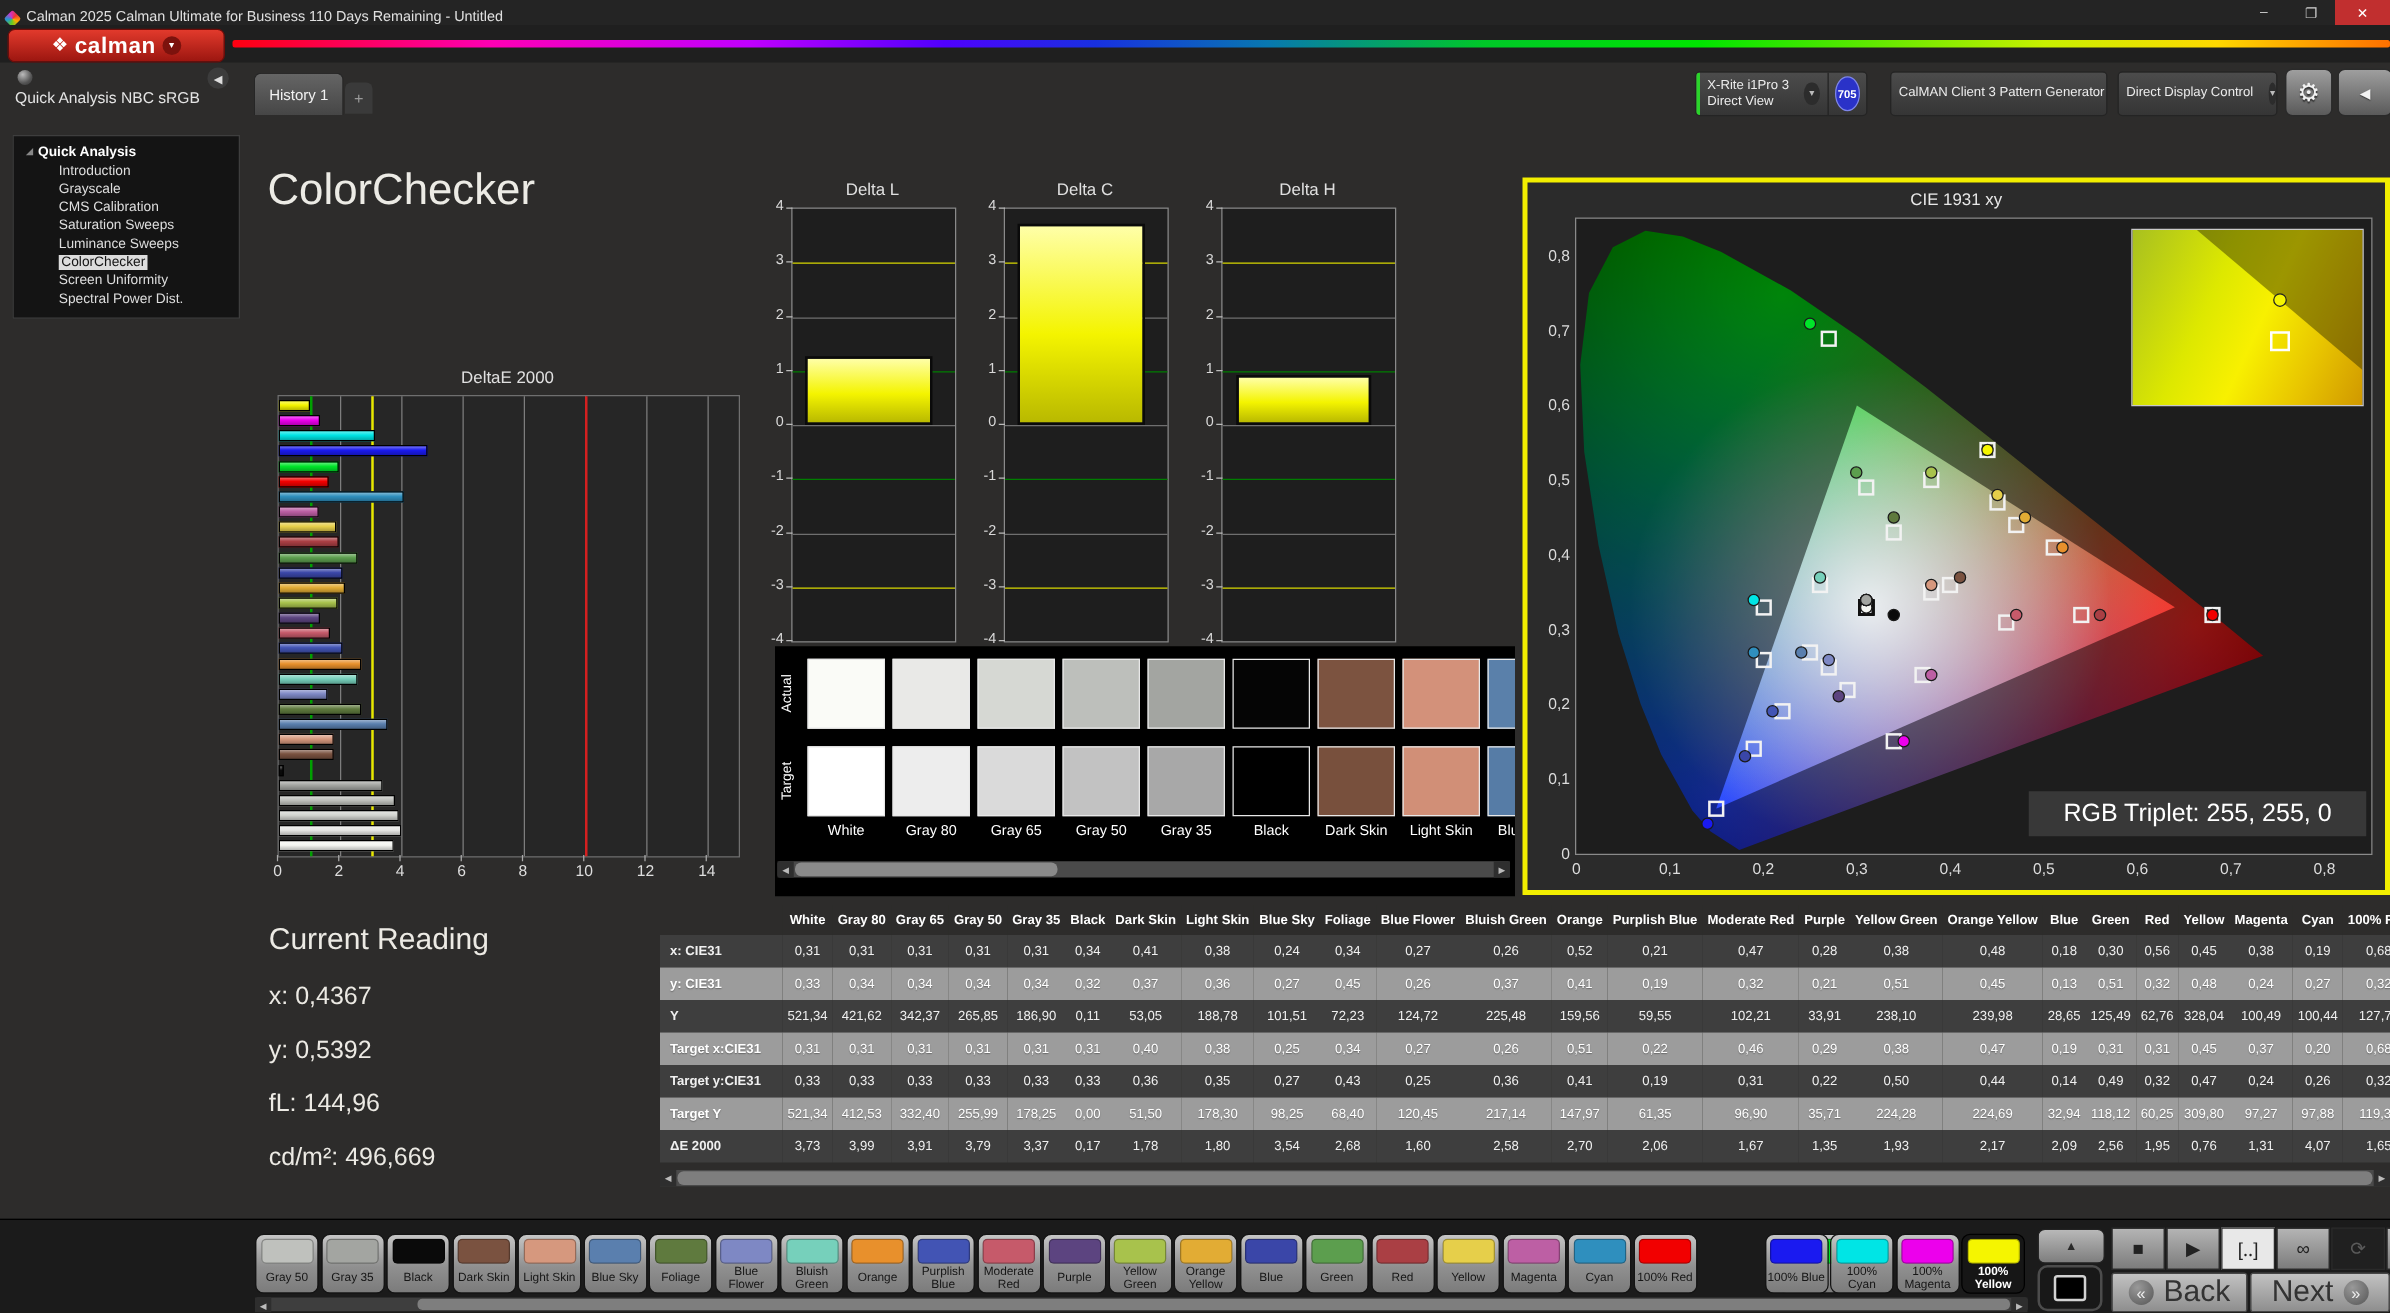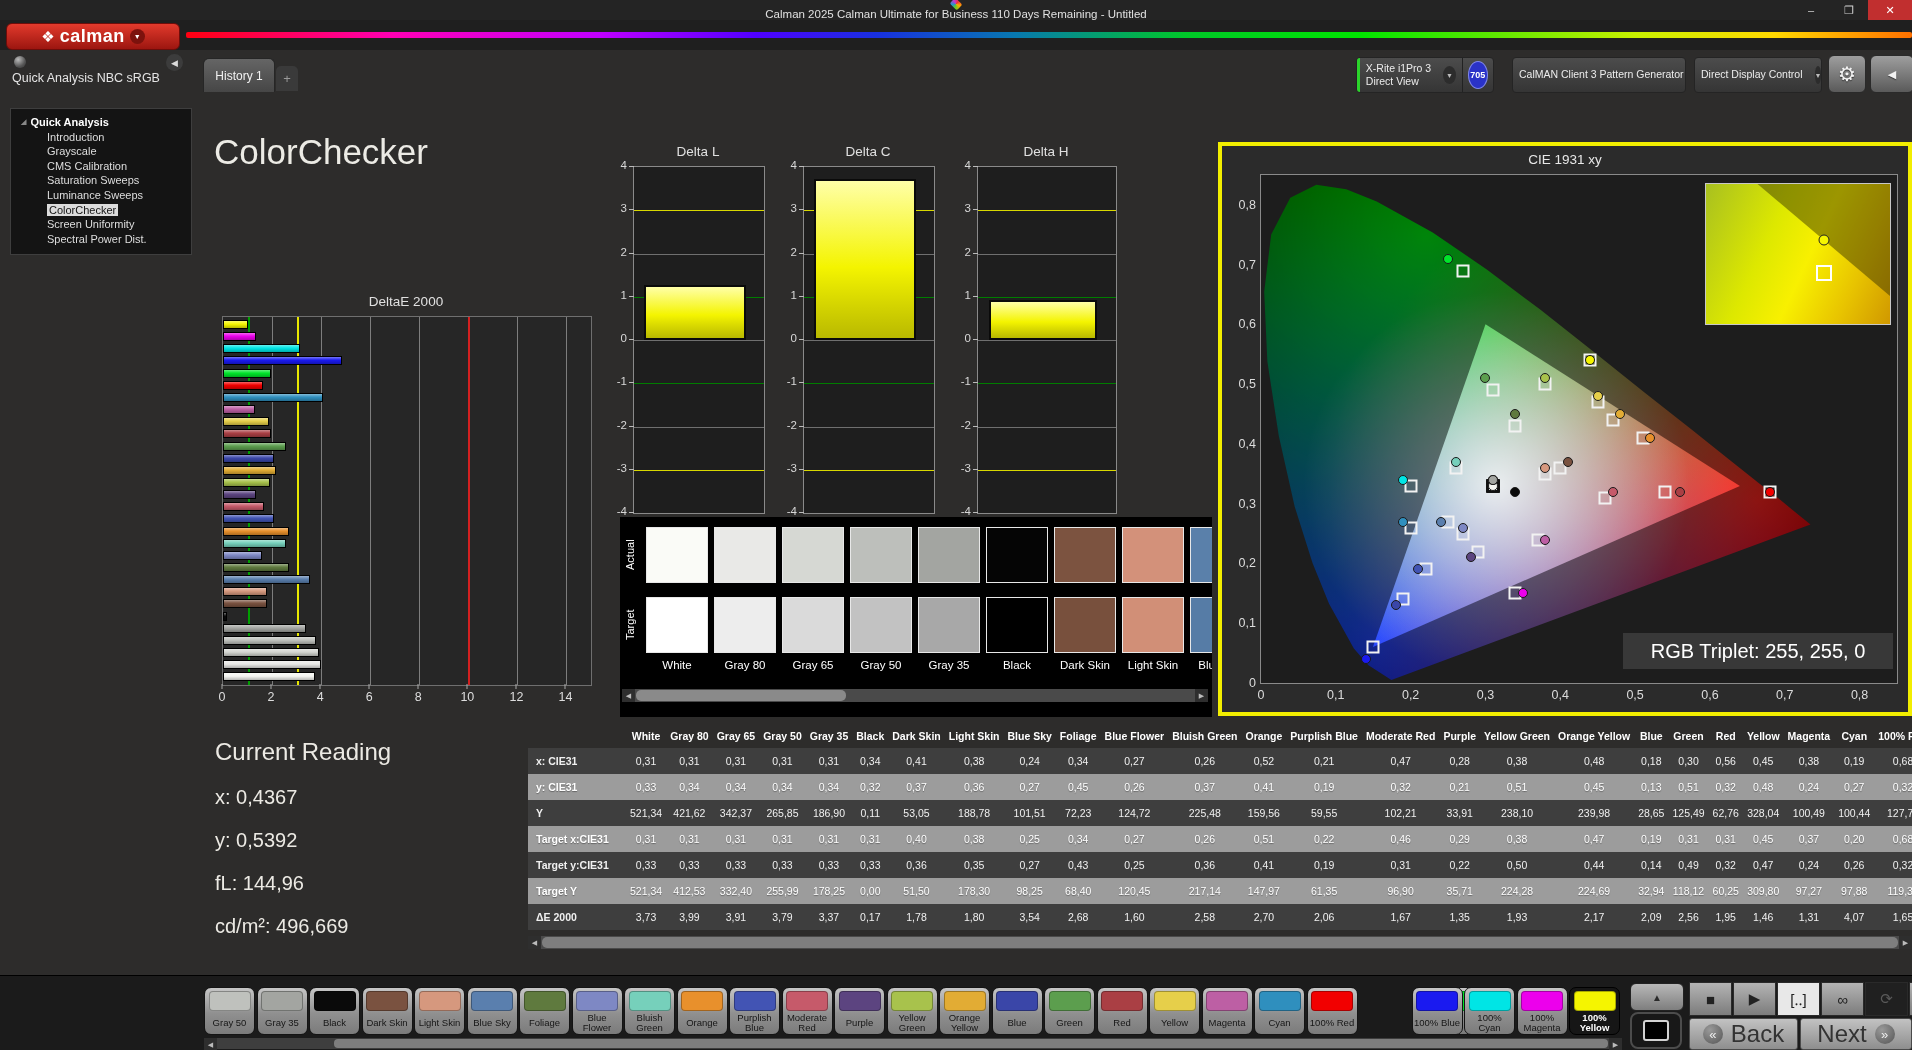--- a/index.html
+++ b/index.html
@@ -1,20 +1,20 @@
 <!DOCTYPE html>
 <html><head>
 <meta charset="utf-8">
 <style>
   html,body{margin:0;padding:0;background:#111;}
   .app{position:relative;width:1912px;height:1050px;background:#2d2c2b;overflow:hidden;
        font-family:"Liberation Sans",sans-serif;color:#e6e4e0;}
   
   .titlebar{position:absolute;left:0;top:0;width:1912px;height:20px;background:#242424;
-            display:flex;align-items:center;font-size:11.5px;color:#e0e0e0;flex-direction:column;}
+            display:flex;align-items:flex-end;font-size:11.5px;color:#e0e0e0;}
   .app-diamond{width:10px;height:10px;margin:0 6px 0 5px;transform:rotate(45deg);
                background:conic-gradient(#e33,#fa0,#6c2,#29c,#c3c,#e33);border-radius:2px;}
   .wctl{position:absolute;top:0;height:20px;display:flex;}
   .wctl{right:0;}
   .wbtn{width:38px;height:20px;display:flex;align-items:center;justify-content:center;
         color:#cfcfcf;font-size:11px;}
   .wbtn.close{background:#c12f2f;color:#fff;width:44px;}
   
   .header{position:absolute;left:0;top:20px;width:1912px;height:30px;background:#1f1f1f;}
   .logo{position:absolute;left:6px;top:3px;width:172px;height:25px;border-radius:6px;
@@ -773,21 +773,21 @@
             <td>2,58</td>
             <td>2,70</td>
             <td>2,06</td>
             <td>1,67</td>
             <td>1,35</td>
             <td>1,93</td>
             <td>2,17</td>
             <td>2,09</td>
             <td>2,56</td>
             <td>1,95</td>
-            <td>1,46</td>
+            <td>0,76</td>
             <td>1,31</td>
             <td>4,07</td>
             <td>1,65</td>
           </tr>
         </tbody>
       </table>
   </div>
   <div class="tbl-scroll">
     <span class="scroll-arrow" style="left:0;">◀</span>
     <div class="thumb"></div>

